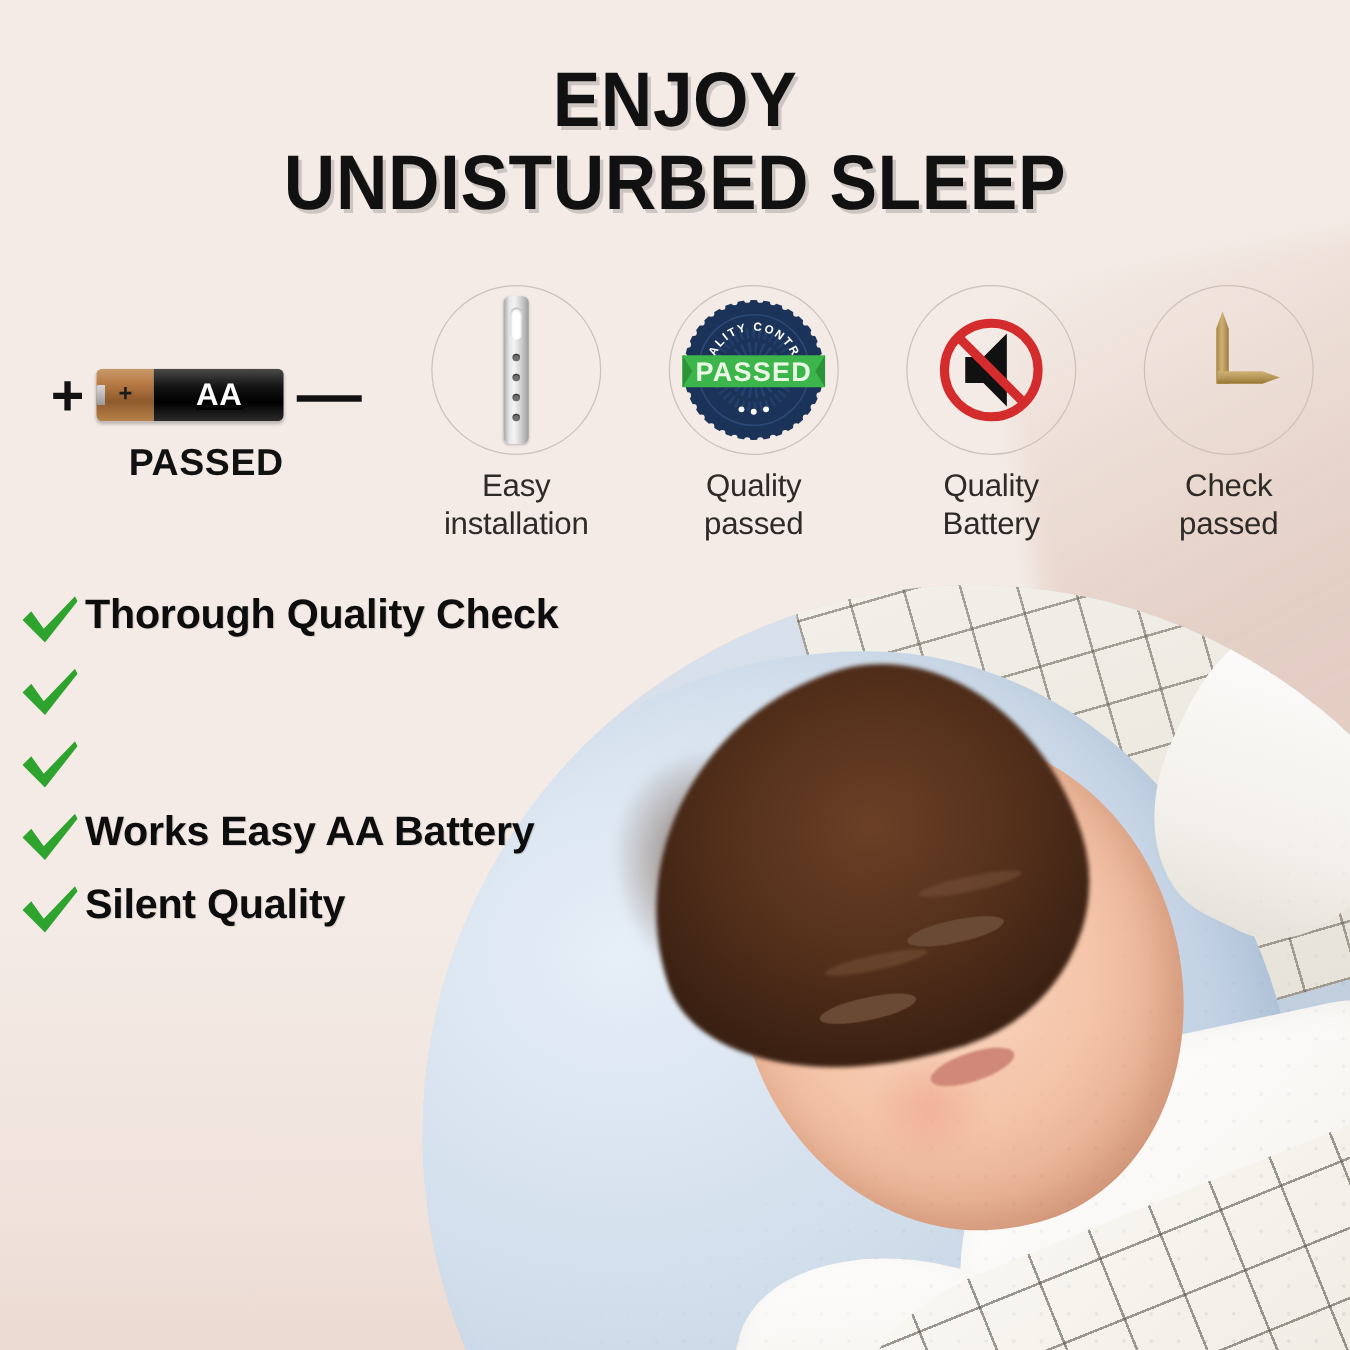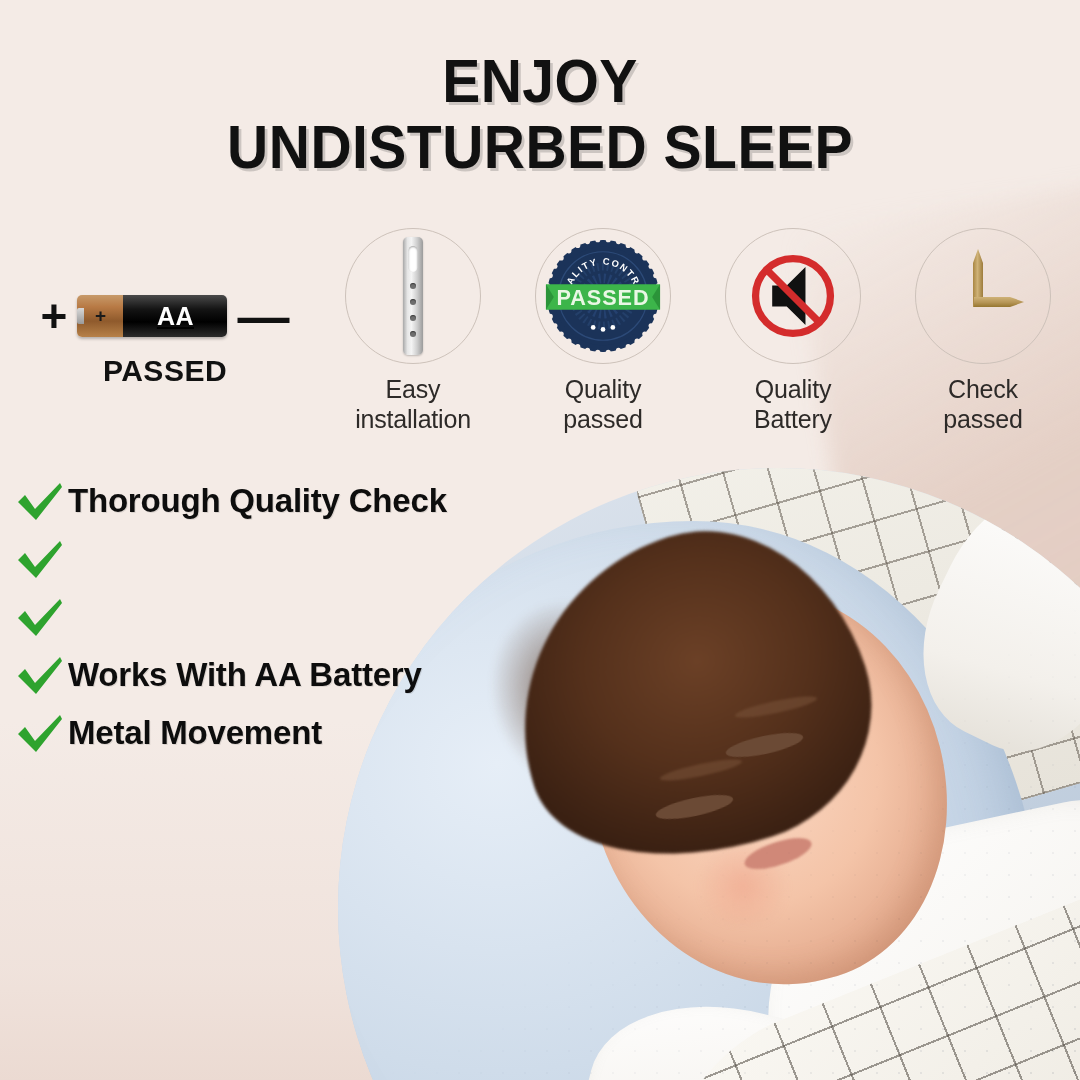--- a/index.html
+++ b/index.html
@@ -212,21 +212,21 @@
 
   
   .checklist {
     position: absolute;
     left: 12px;
     top: 472px;
     width: 520px;
   }
   .check-row {
     display: flex;
-    align-items: center;
+    align-items: flex-start;
     height: 58px;
   }
   .check-icon {
     width: 56px;
     height: 46px;
     flex: 0 0 56px;
     position: relative;
   }
   .check-text {
     color: #0d0d0d;
@@ -620,25 +620,25 @@
             <path d="M6 24 L13 17 L23 31 L48 5 L50 9 L24 42 Z" fill="#2ea32e"></path>
           </svg>
       </span>
     </div>
     <div class="check-row">
       <span class="check-icon">
         <svg viewBox="0 0 56 46" width="56" height="46">
             <path d="M6 24 L13 17 L23 31 L48 5 L50 9 L24 42 Z" fill="#2ea32e"></path>
           </svg>
       </span>
-      <span class="check-text">Works With AA Battery</span>
+      <span class="check-text">Works Easy AA Battery</span>
     </div>
     <div class="check-row">
       <span class="check-icon">
         <svg viewBox="0 0 56 46" width="56" height="46">
             <path d="M6 24 L13 17 L23 31 L48 5 L50 9 L24 42 Z" fill="#2ea32e"></path>
           </svg>
       </span>
-      <span class="check-text">Metal Movement</span>
+      <span class="check-text">Silent Quality</span>
     </div>
   </div>
 
 </div>
 
 </body></html>

